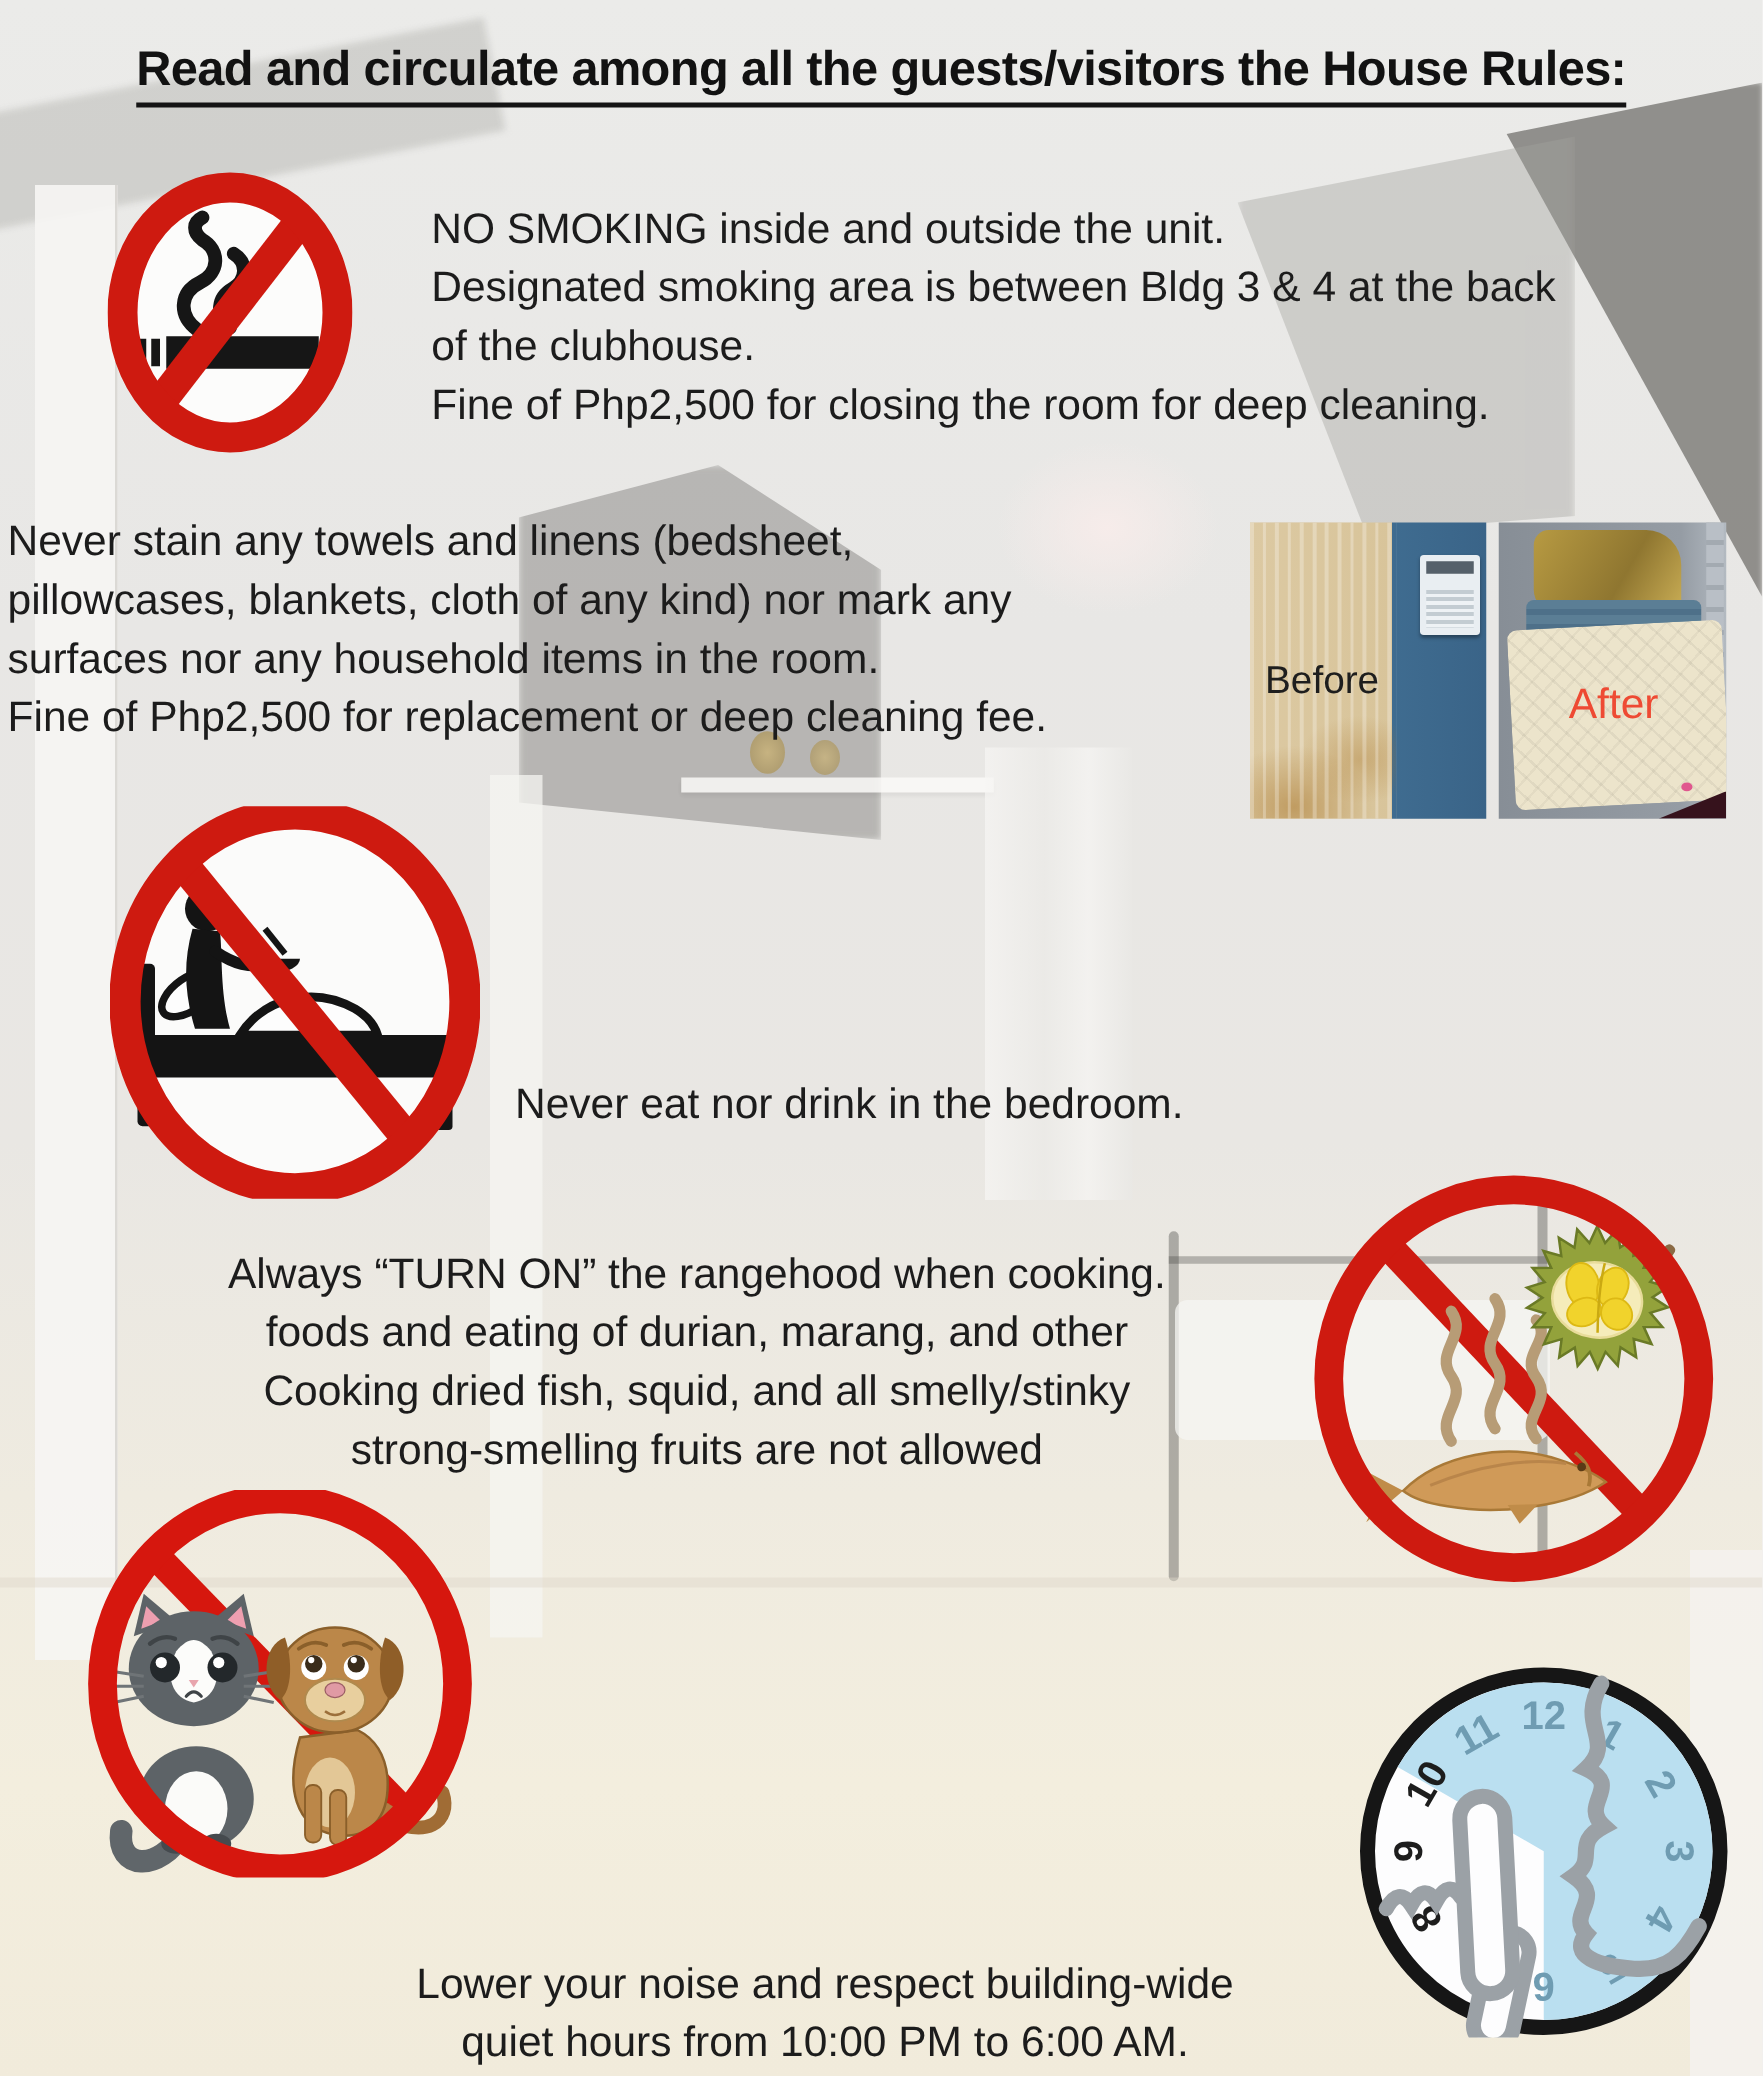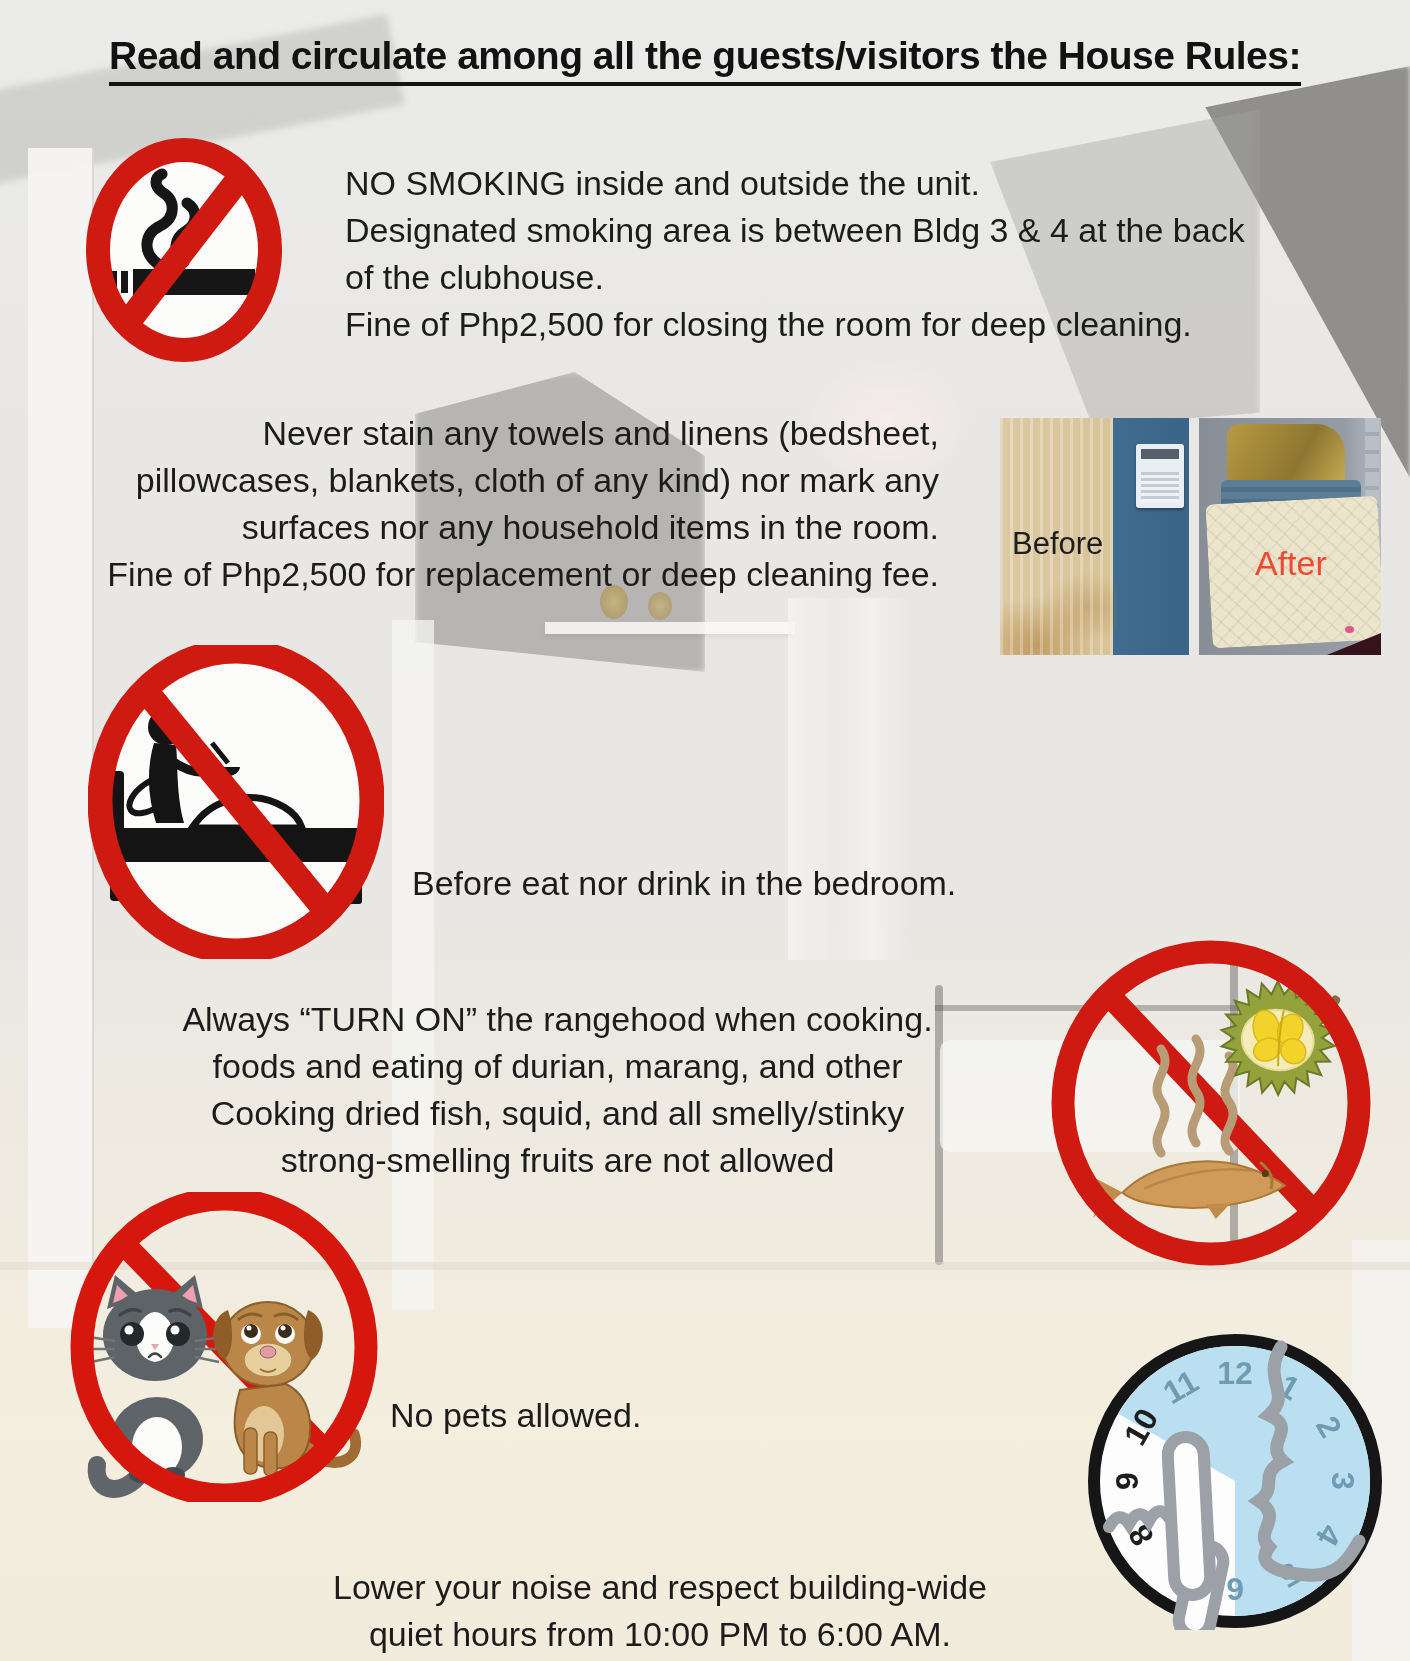--- a/index.html
+++ b/index.html
@@ -26,21 +26,21 @@
   .bg-bedrail{left:935px;top:1005px;width:303px;height:6px;background:#4a4a48;opacity:.35;}
   .bg-mattress{left:940px;top:1040px;width:300px;height:112px;background:#f6f5f3;opacity:.75;border-radius:10px;}
   .bg-floorline{left:0;top:1262px;width:1410px;height:8px;background:#ddd7c9;opacity:.45;}
 
   
   .title{position:absolute;left:0;top:34px;width:1410px;text-align:center;margin:0;font-size:39px;font-weight:800;letter-spacing:-.5px;color:#121212;}
   .title span{display:inline-block;border-bottom:4px solid #141414;padding-bottom:4px;}
   .tline{font-size:34px;line-height:47px;color:#1c1c1c;white-space:nowrap;}
   .block{position:absolute;}
   .smoking-text{left:345px;top:160px;width:1040px;text-align:left;}
-  .linens-text{left:24px;top:410px;width:915px;text-align:right;}
+  .linens-text{left:6px;top:410px;width:915px;text-align:left;}
   .bedroom-text{left:412px;top:860px;}
   .cooking-text{left:150px;top:996px;width:815px;text-align:center;}
   .pets-text{left:390px;top:1392px;}
   .noise-text{left:260px;top:1516px;width:800px;text-align:center;line-height:48px;margin-top:48px;}
 
   
   .icon{position:absolute;}
   .icon-smoking{left:86px;top:136px;width:196px;height:228px;}
   .icon-bed{left:88px;top:645px;width:296px;height:314px;}
   .icon-food{left:1046px;top:938px;width:330px;height:330px;}
@@ -148,21 +148,21 @@
     <line x1="140" y1="118" x2="124" y2="98" stroke="#141414" stroke-width="5"></line>
     <path d="M104,183 C124,152 164,144 196,162 C206,168 212,176 214,183 Z" fill="#fdfdfd" stroke="#141414" stroke-width="7"></path>
     <rect x="22" y="126" width="14" height="130" rx="4" fill="#141414"></rect>
     <rect x="22" y="183" width="252" height="34" fill="#141414"></rect>
     <rect x="260" y="183" width="14" height="76" rx="3" fill="#141414"></rect>
     <line x1="58" y1="46" x2="238" y2="266" stroke="#ce1a10" stroke-width="25"></line>
     <ellipse cx="148" cy="156" rx="136" ry="150" fill="none" stroke="#ce1a10" stroke-width="25"></ellipse>
   </svg>
 
   <div class="block bedroom-text">
-    <div class="tline">Before eat nor drink in the bedroom.</div>
+    <div class="tline">Never eat nor drink in the bedroom.</div>
   </div>
 
   <div class="block cooking-text">
     <div class="tline">Always “TURN ON” the rangehood when cooking.</div>
     <div class="tline">foods and eating of durian, marang, and other</div>
     <div class="tline">Cooking dried fish, squid, and all smelly/stinky</div>
     <div class="tline">strong-smelling fruits are not allowed</div>
   </div>
 
   <svg class="icon icon-food" viewBox="0 0 330 330">
@@ -231,23 +231,20 @@
       <circle cx="17" cy="-16" r="10" fill="#ffffff"></circle>
       <circle cx="-17" cy="-19" r="7" fill="#3a2c1a"></circle>
       <circle cx="17" cy="-19" r="7" fill="#3a2c1a"></circle>
       <circle cx="-19" cy="-22" r="2.5" fill="#ffffff"></circle>
       <circle cx="15" cy="-22" r="2.5" fill="#ffffff"></circle>
       <path d="M-29,-31 q11,-8 22,-3 M7,-34 q11,-5 22,3" fill="none" stroke="#8a5f2a" stroke-width="3" stroke-linecap="round"></path>
     </g>
     <ellipse cx="154" cy="155" rx="142" ry="148" fill="none" stroke="#d6170e" stroke-width="23"></ellipse>
   </svg>
 
-  <div class="block pets-text">
-    <div class="tline">No pets allowed.</div>
-  </div>
 
   <div class="block noise-text">
     <div class="tline">Lower your noise and respect building-wide</div>
     <div class="tline">quiet hours from 10:00 PM to 6:00 AM.</div>
   </div>
 
   <svg class="icon icon-clock" viewBox="-149 -149 298 298">
     <circle cx="0" cy="0" r="141" fill="#fdfdfe" stroke="#161616" stroke-width="12"></circle>
     <path d="M0,0 L-116.9,-67.5 A135,135 0 1 1 0,135 Z" fill="#badff0"></path>
     <g font-family="Liberation Sans, sans-serif" font-size="32" font-weight="bold" text-anchor="middle">

